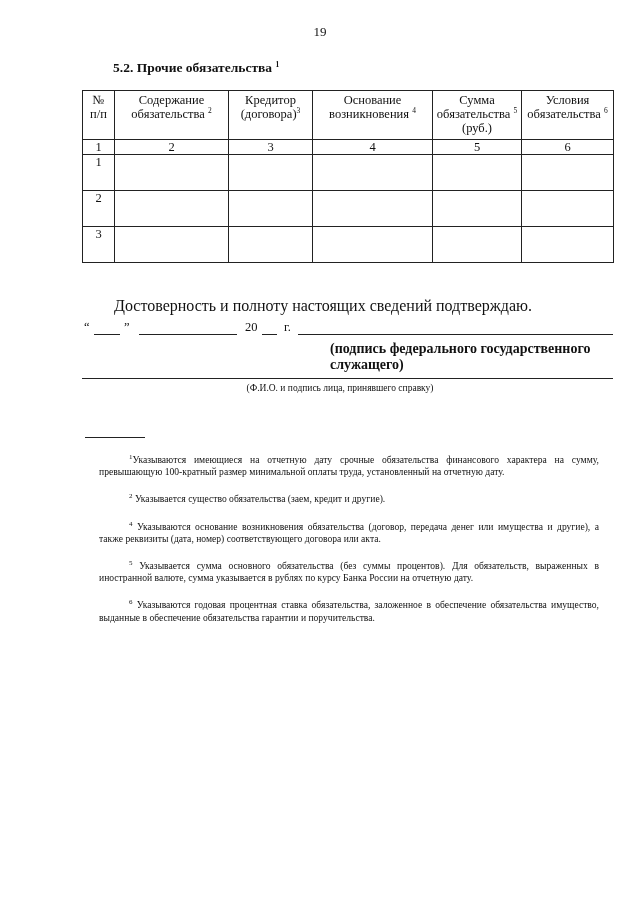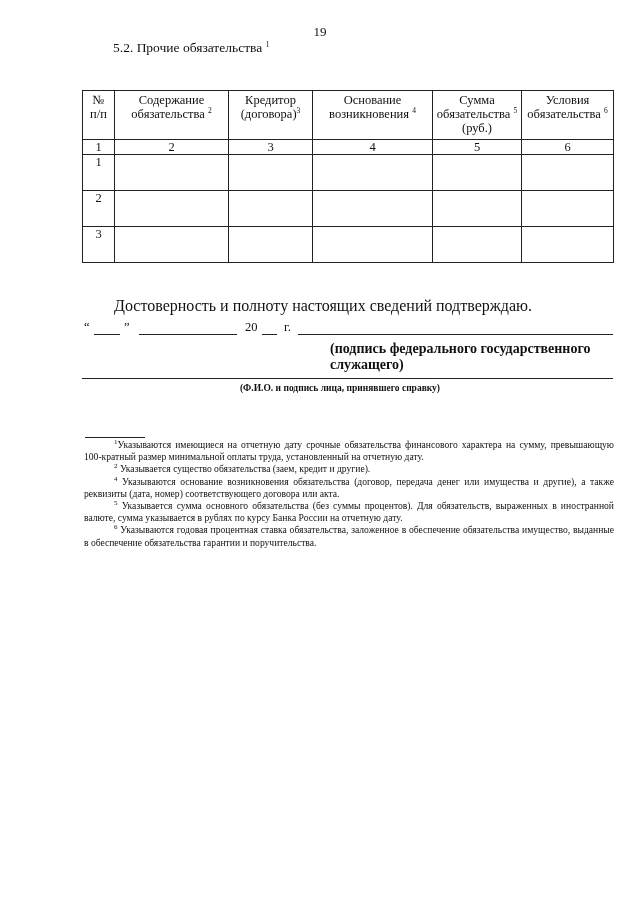--- a/index.html
+++ b/index.html
@@ -1,38 +1,38 @@
 <!DOCTYPE html>
 <html><head>
 <meta charset="utf-8">
 <style>
   html, body { margin: 0; padding: 0; background: #ffffff; }
   body { width: 640px; height: 905px; position: relative; overflow: hidden;
          font-family: "Liberation Serif", "DejaVu Serif", serif; color: #111; }
   .abs { position: absolute; }
   .page-num { top: 24px; left: 0; width: 100%; text-align: center; font-size: 13px; }
-  .section-title { top: 40px; left: 113px; font-size: 13.5px; font-weight: normal; }
+  .section-title { top: 60px; left: 113px; font-size: 13.5px; font-weight: bold; }
   sup { font-size: 7.5px; vertical-align: super; line-height: 0; }
   table.obl { position: absolute; top: 90px; left: 82px; width: 531px;
               border-collapse: collapse; table-layout: fixed; font-size: 12.5px; }
   table.obl td, table.obl th { border: 1px solid #222; padding: 0 2px; font-weight: normal;
               text-align: center; vertical-align: top; line-height: 14px; }
   table.obl th { height: 46px; padding-top: 2px; }
   table.obl tr.numrow td { height: 14px; line-height: 14px; }
   table.obl tr.datarow td { height: 35px; }
   .confirm { top: 297px; left: 114px; font-size: 16px; }
   .date-line { top: 320px; left: 82px; width: 531px; height: 20px; font-size: 12.5px; }
   .date-line span { position: absolute; top: 0; }
   .uline { position: absolute; border-bottom: 1px solid #222; height: 14px; }
   .sig-caption { top: 341px; left: 330px; font-size: 14px; font-weight: bold; }
   .fio-line { top: 378px; left: 82px; width: 531px; border-top: 1.3px solid #222; }
-  .fio-caption { top: 383px; left: 0; width: 640px; text-align: center; font-size: 9.5px; font-weight: bold; padding-left: 40px; box-sizing: border-box; }
+  .fio-caption { top: 383px; left: 0; width: 640px; text-align: center; font-size: 9.5px; font-weight: normal; padding-left: 40px; box-sizing: border-box; }
   .fn-rule { top: 437px; left: 85px; width: 60px; border-top: 1px solid #222; }
   .footnotes { top: 439px; left: 84px; width: 530px; font-size: 9.6px; line-height: 12.2px; text-align: justify; }
-  .footnotes p { margin: 0; text-indent: 30px; }
+  .footnotes p { margin: 15px; text-indent: 30px; }
   .footnotes p sup { font-size: 7px; }
 </style>
 </head>
 <body>
 
 <div class="abs page-num">19</div>
 
 <div class="abs section-title"><span>5.2. Прочие обязательства</span> <sup>1</sup></div>
 
 <table class="obl">

